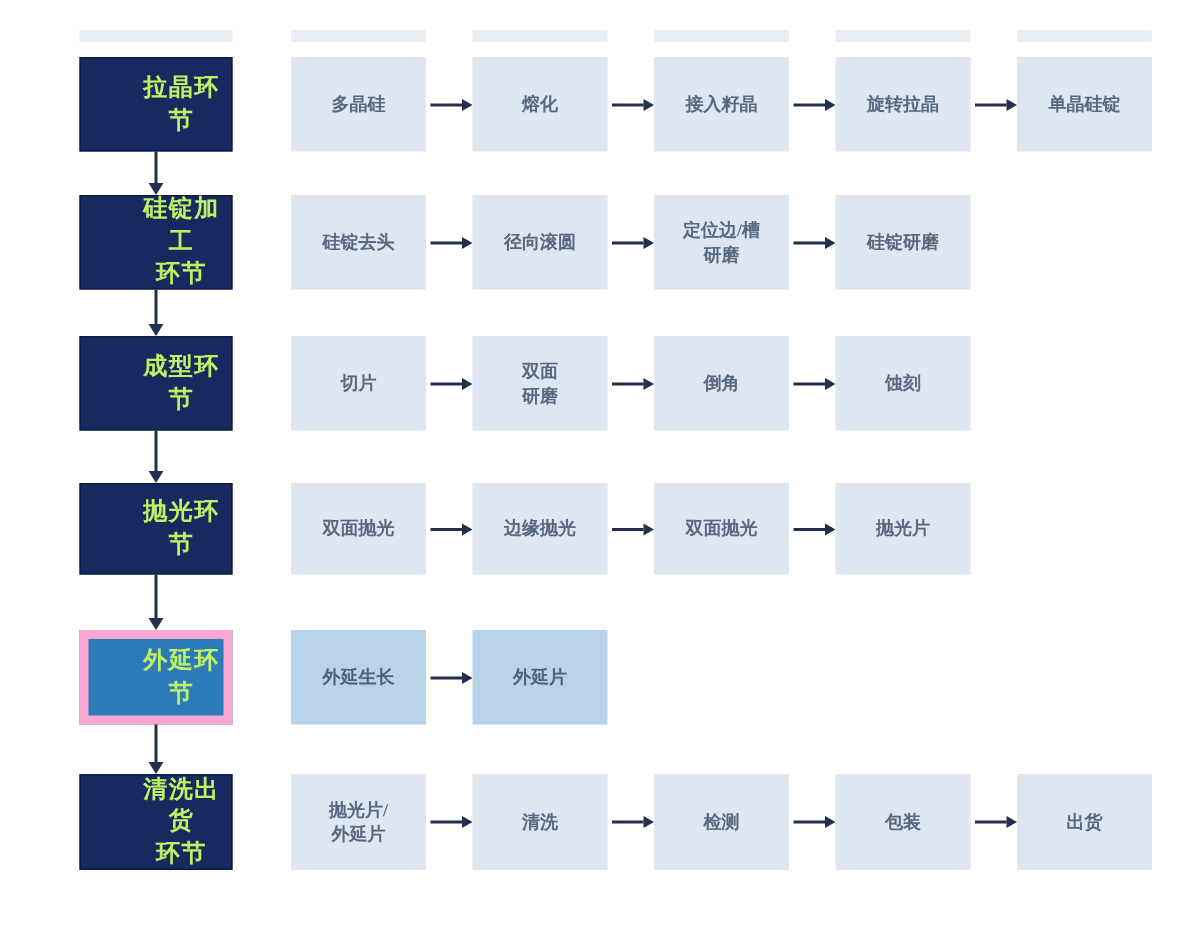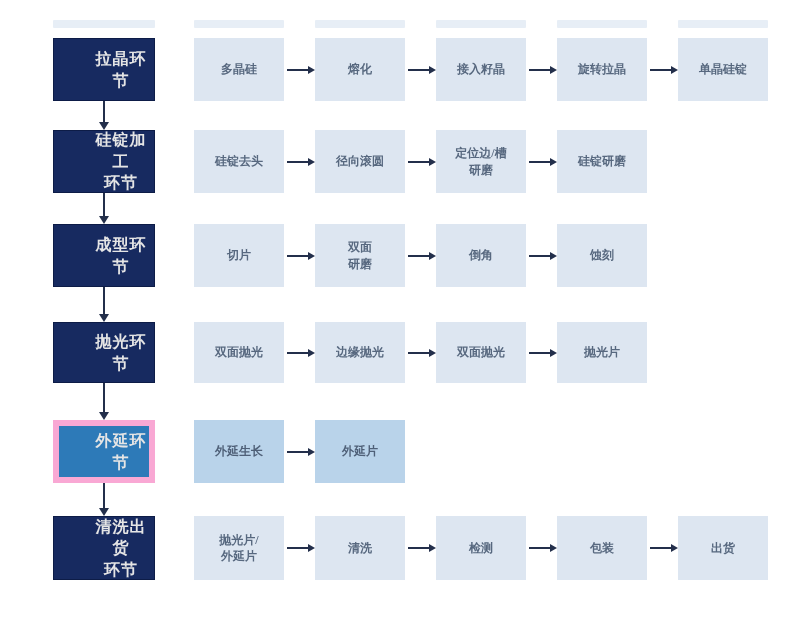--- a/index.html
+++ b/index.html
@@ -8,21 +8,21 @@
     font-family:"Liberation Serif","DejaVu Serif",serif;
   }
   .canvas{position:absolute;inset:0;}
   
   .ghost{position:absolute;top:20px;height:8px;background:#e7eef6;border-radius:1px;}
   
   .row{position:absolute;left:0;right:0;}
   .stage{
     position:absolute;left:53px;width:102px;height:100%;
     display:flex;align-items:center;justify-content:center;text-align:center;
-    color:#e5e5e5;font-weight:bold;font-size:16px;letter-spacing:1px;line-height:1.35;
+    color:#bef264;font-weight:bold;font-size:16px;letter-spacing:1px;line-height:1.35;
     white-space:pre-line;box-sizing:border-box;padding-left:34px;
   }
   .stage.dark{background:#172a60;border:1px solid #0d1c47;}
   .stage.medium{background:#2d7ab8;border:6px solid #f9a8d4;}
   .steps{position:absolute;left:194px;top:0;height:100%;display:flex;align-items:stretch;}
   .step{
     width:90px;height:100%;display:flex;align-items:center;justify-content:center;
     text-align:center;font-size:12px;font-weight:600;color:#57687f;line-height:1.35;
     white-space:pre-line;box-sizing:border-box;
   }

